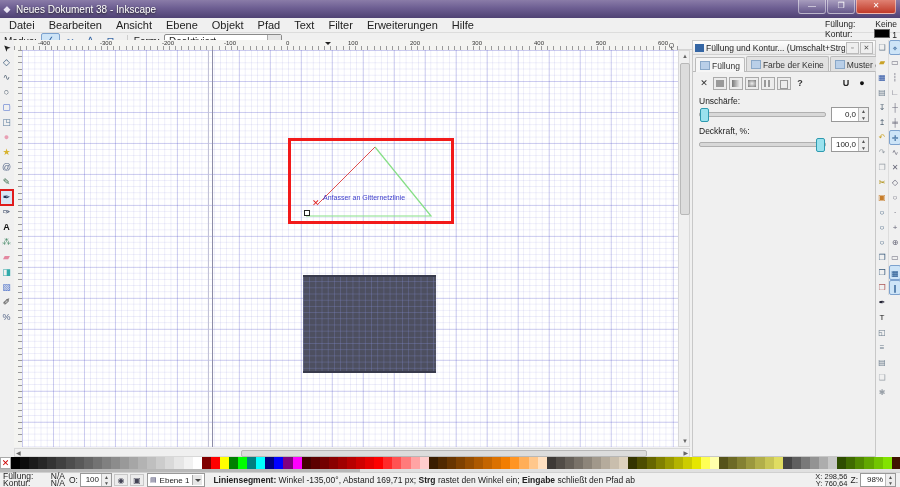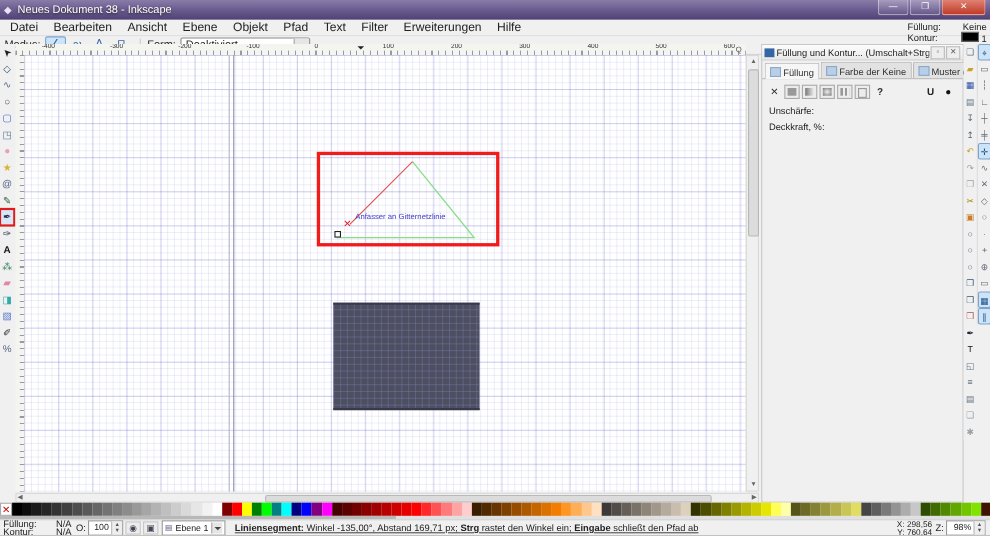--- a/index.html
+++ b/index.html
@@ -129,21 +129,21 @@
   #statusbar{position:absolute;left:0;top:472px;width:900px;height:15px;background:#f0f0f0;
     border-top:1px solid #d0d0d0;display:flex;align-items:center;font-size:8.5px;color:#222;box-sizing:border-box;}
   #sb-fs{display:flex;flex-direction:column;justify-content:center;line-height:7px;margin-left:3px;width:62px;}
   #sb-fs .r{display:flex;justify-content:space-between;}
   #sb-opacity{display:flex;align-items:center;margin-left:4px;}
   .sb-btn{width:14px;height:12px;font-size:8px;line-height:12px;text-align:center;color:#445;
     border:1px solid #c8c8c8;background:#ececec;margin-left:2px;box-sizing:border-box;}
   #layer-combo{display:flex;align-items:center;height:12px;border:1px solid #999;background:#fff;
     margin-left:3px;padding:0 2px;}
   #layer-combo .val{font-size:8px;margin:0 3px;}
-  #status-message{flex:1;margin-left:8px;white-space:nowrap;overflow:hidden;font-size:8.5px;text-decoration:underline;}
+  #status-message{flex:1;margin-left:8px;white-space:nowrap;overflow:hidden;font-size:8.5px;}
   #status-message .b{font-weight:bold;}
   #sb-coords{display:flex;flex-direction:column;line-height:7px;text-align:right;margin-right:3px;font-size:7.5px;}
   #sb-zoom{display:flex;align-items:center;margin-right:4px;}
 </style>
 </head>
 <body>
 
 <div id="app">
 
   <div id="titlebar">
@@ -297,21 +297,45 @@
           <span class="inner" style="background:repeating-linear-gradient(90deg,#999 0 2px,#eee 2px 4px);"></span>
         </div>
       <div class="paint-btn">
           <span class="inner" style="border:1px solid #999;"></span>
         </div>
       <div class="paint-btn" style="border:none;background:none;font-weight:bold;">?</div>
       <div class="paint-btn fillrule" style="border:none;background:none;font-weight:bold;color:#222;">U</div>
       <div class="paint-btn" style="border:none;background:none;color:#111;">●</div>
     </div>
     <div class="slider-label">Unschärfe:</div>
+    <div class="slider-row">
+      <div class="slider-track">
+        <div class="slider-thumb" style="left:0;"></div>
+      </div>
+      <div class="spinbox">
+        <span class="val">0,0</span>
+        <span class="spin-arrows">
+            <div>▲</div>
+            <div>▼</div>
+          </span>
+      </div>
+    </div>
     <div class="slider-label">Deckkraft, %:</div>
+    <div class="slider-row">
+      <div class="slider-track">
+        <div class="slider-thumb" style="right:0;"></div>
+      </div>
+      <div class="spinbox">
+        <span class="val">100,0</span>
+        <span class="spin-arrows">
+            <div>▲</div>
+            <div>▼</div>
+          </span>
+      </div>
+    </div>
   </div>
 
   <div id="commands">
       <div class="tbtn" style="color: rgb(102, 119, 136);">❏</div>
       <div class="tbtn" style="color: rgb(201, 162, 39);">▰</div>
       <div class="tbtn" style="color: rgb(42, 82, 164);">▦</div>
       <div class="tbtn" style="color: rgb(102, 119, 136);">▤</div>
       <div class="tbtn" style="color: rgb(85, 102, 119);">↧</div>
       <div class="tbtn" style="color: rgb(85, 102, 119);">↥</div>
       <div class="tbtn" style="color: rgb(201, 162, 39);">↶</div>

